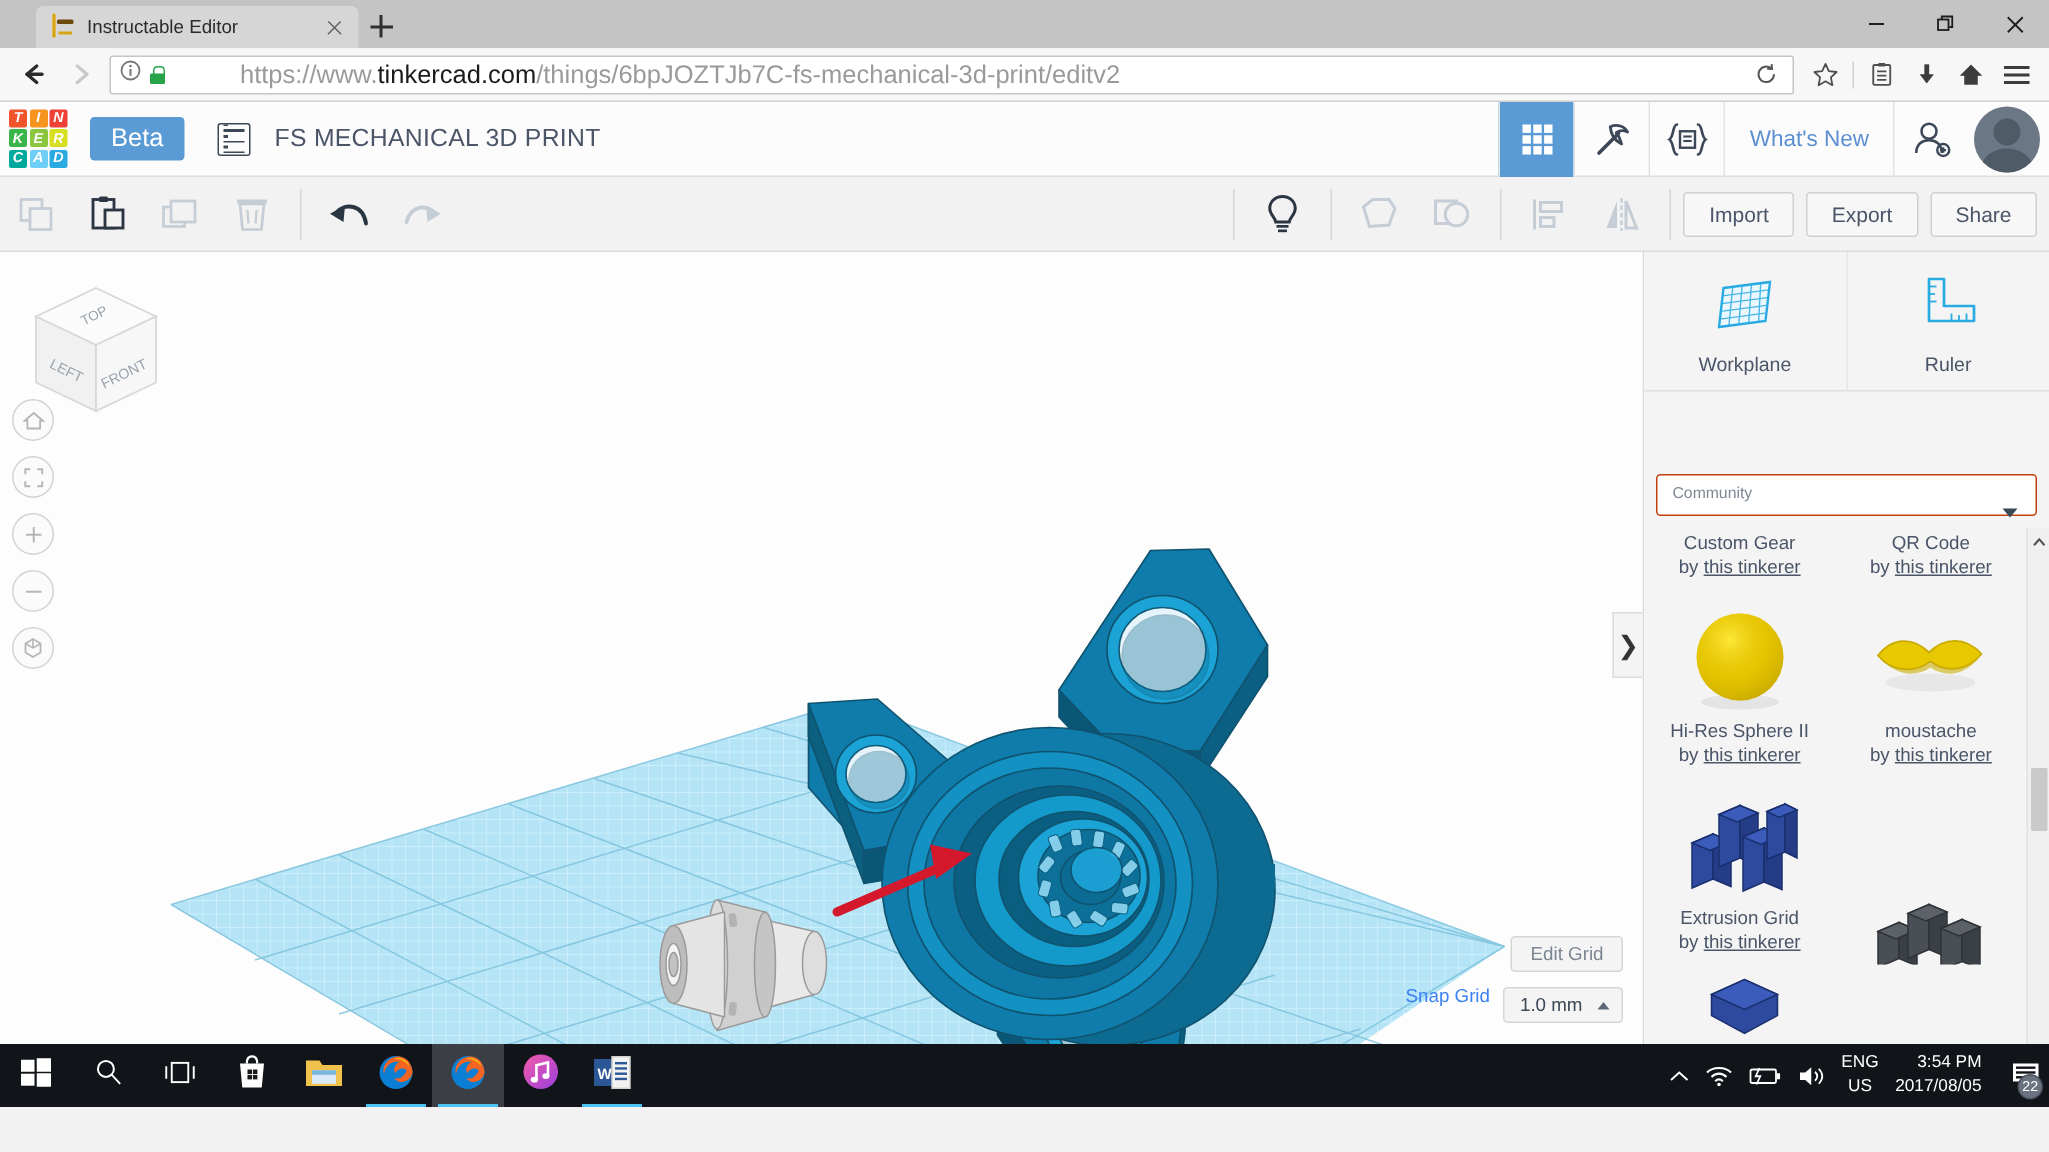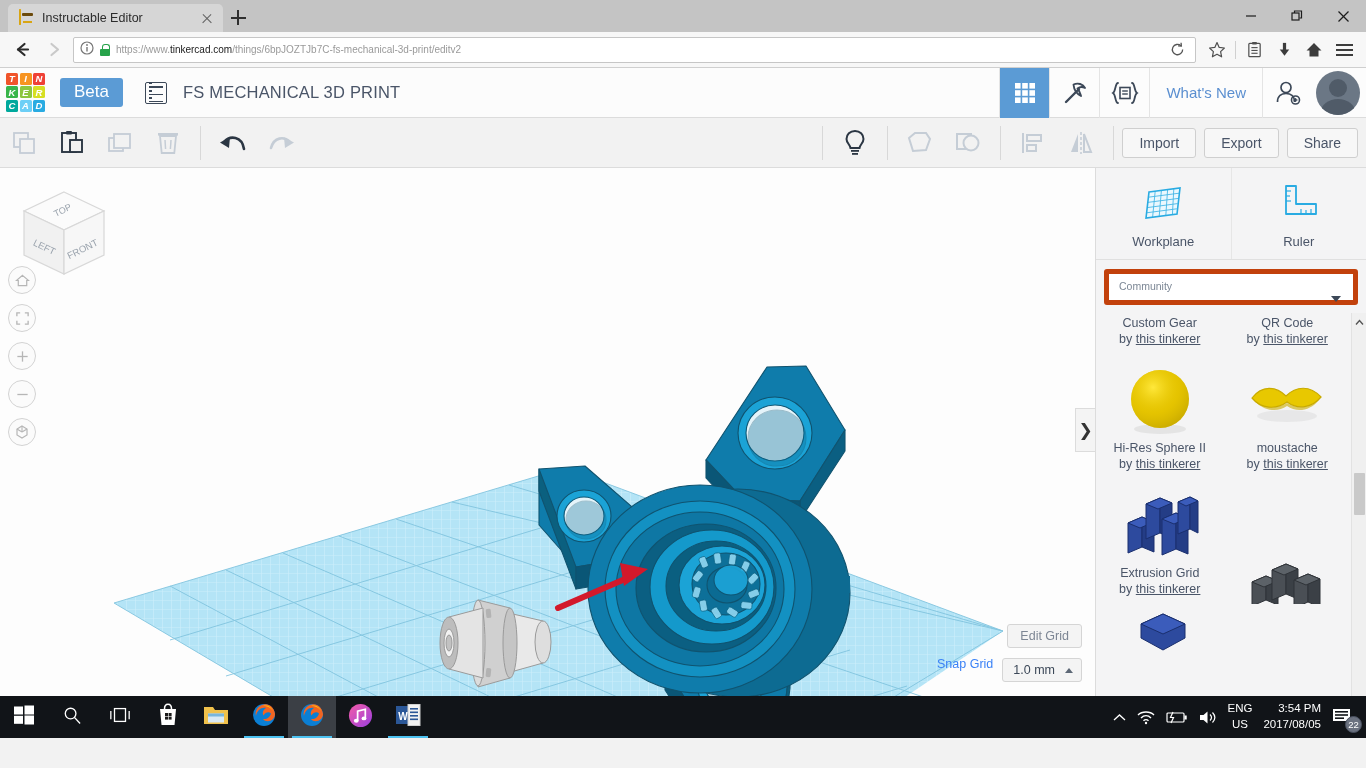--- a/index.html
+++ b/index.html
@@ -8,21 +8,21 @@
     font-family: "Liberation Sans", sans-serif;
     background: #f2f2f2;
     -webkit-font-smoothing: antialiased;
   }
 
   
   .browser-titlebar {
     height: 32px; background: #c4c4c4; display: flex; align-items: flex-end;
     position: relative;
   }
-  .tabstrip { display: flex; align-items: flex-end; height: 32px; padding-left: 8px; }
+  .tabstrip { display: flex; align-items: flex-end; height: 32px; padding-left: 24px; }
   .tab {
     height: 28px; display: flex; align-items: center; gap: 7px;
     padding: 0 8px 0 11px; min-width: 215px; max-width: 230px;
     border-radius: 5px 5px 0 0; font-size: 12.5px; color: #2b2b2b;
     position: relative;
   }
   .tab.inactive { background: #d6d6d6; }
   .tab.active { background: #f7f7f7; height: 30px; }
   .tab-favicon { width: 16px; height: 16px; flex: 0 0 16px; position: relative; }
   .tab-label { flex: 1; white-space: nowrap; overflow: hidden; text-overflow: clip; font-size: 12.5px; }
@@ -71,21 +71,21 @@
     padding: 0 8px; gap: 3px; border-bottom: 1px solid #cfcfcf;
   }
   .navbtn {
     width: 28px; height: 28px; border-radius: 50%; display: flex; align-items: center;
     justify-content: center; flex: 0 0 28px;
   }
   .urlbar {
     flex: 1; height: 26px; background: #fff; border: 1px solid #c6c6c6; border-radius: 2px;
     display: flex; align-items: center; padding: 0 6px; gap: 6px; margin-left: 3px;
   }
-  .url-text { font-size: 10px; color: #9a9a9a; white-space: nowrap; overflow: hidden; flex:1;}
+  .url-text { font-size: 17px; color: #9a9a9a; white-space: nowrap; overflow: hidden; flex:1;margin-left:44px;}
   .url-text b { color: #1a1a1a; font-weight: 400; }
   .lock {
     width: 10px; height: 12px; position: relative; flex: 0 0 10px;
   }
   .lock::before {
     content: ""; position: absolute; bottom: 0; left: 0; width: 10px; height: 7px;
     background: #27a34a; border-radius: 1px;
   }
   .lock::after {
     content: ""; position: absolute; top: 0px; left: 2px; width: 6px; height: 7px;
@@ -212,22 +212,22 @@
     display: flex; flex-direction: column;
   }
   .sb-tools { display: flex; border-bottom: 1px solid #e0e0e0; }
   .sb-tool {
     flex: 1; padding: 14px 0 10px; display: flex; flex-direction: column; align-items: center; gap: 8px;
   }
   .sb-tool + .sb-tool { border-left: 1px solid #e6e6e6; justify-content: center; }
   .sb-tool-label { font-size: 13px; color: #4a5568; }
   .sb-select-wrap { padding: 9px 8px 8px; }
   .sb-select {
-    background: #fff; border: 5px solid #c2410c; border-radius: 3px;
-    padding: 6px 10px 8px; position: relative;
+    background: #fff; border: 1px solid #c2410c; border-radius: 3px;
+    padding: 6px 10px 8px; position: relative; margin-top: 46px;
   }
   .sb-select-sm { font-size: 10.5px; color: #7c8795; }
   .sb-select-lg { font-size: 18px; color: #3c4858; margin-top: 1px; }
   .sb-caret {
     position: absolute; right: 12px; top: 22px; width: 0; height: 0;
     border-left: 5px solid transparent; border-right: 5px solid transparent;
     border-top: 6px solid #3c4858;
   }
   .sb-grid-wrap { flex: 1; position: relative; overflow: hidden; display: flex; }
   .sb-grid {
@@ -270,21 +270,21 @@
   .tray { margin-left: auto; display: flex; align-items: center; height: 42px; padding-right: 6px; gap: 11px; }
   .tray-ic { display: flex; align-items: center; justify-content: center; }
   .tray-text {
     display: flex; flex-direction: column; align-items: center; color: #fff;
     font-size: 11.5px; line-height: 1.35;
   }
   .tray-clock {
     display: flex; flex-direction: column; align-items: flex-end; color: #fff;
     font-size: 11.5px; line-height: 1.35;
   }
-  .notif { position: relative; width: 28px; height: 28px; display:flex; align-items:center; justify-content:flex-start;}
+  .notif { position: relative; width: 28px; height: 28px; display:flex; align-items:center; justify-content:flex-end;}
   .notif-badge {
     position: absolute; right: -2px; bottom: -2px; width: 17px; height: 17px; border-radius: 50%;
     background: #6b7280; color: #fff; font-size: 9.5px; display: flex; align-items: center;
     justify-content: center; border: 1px solid #4a5160;
   }
 </style>
 </head>
 <body>
 
 <div class="browser-titlebar">

